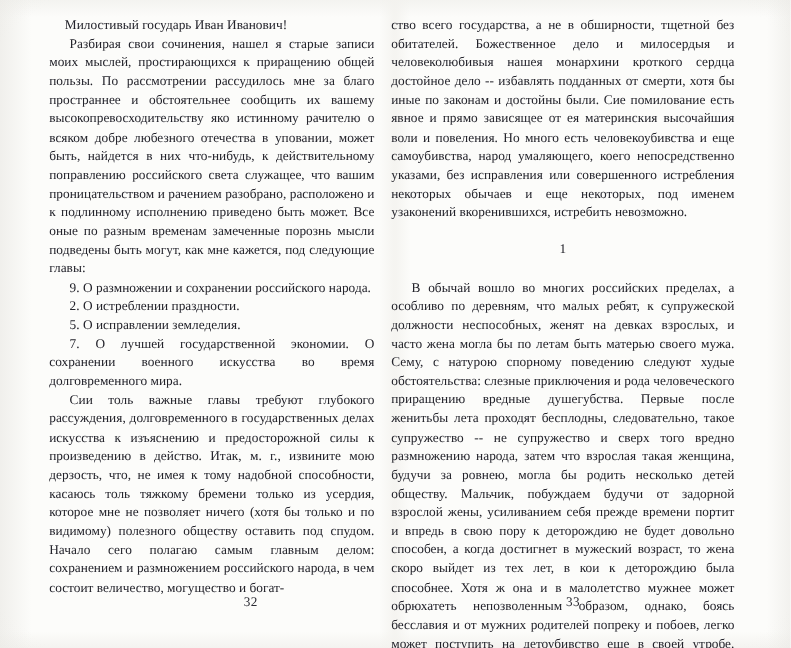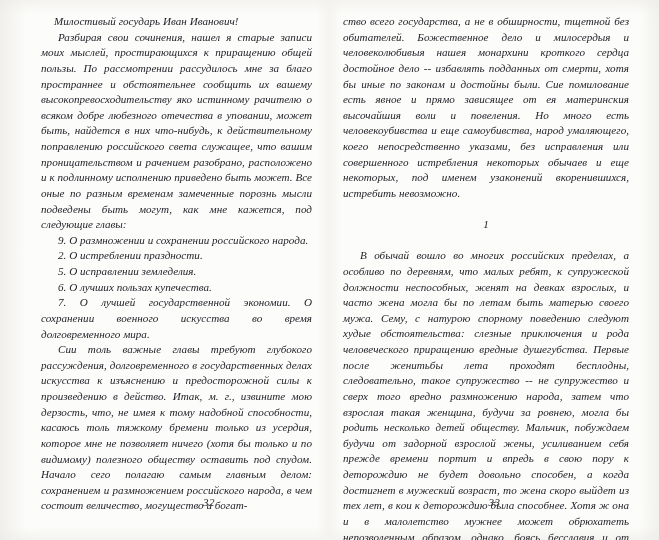--- a/index.html
+++ b/index.html
@@ -41,24 +41,23 @@
        rgba(243,242,238,0.75) 55%,
        rgba(247,246,243,0) 100%);
     pointer-events: none;
   }
 
   .page {
     position: absolute;
     top: 0;
     height: 540px;
     box-sizing: border-box;
-    font-style: italic;
   }
   #page-left  { left: 0px;   width: 330px; padding: 14px 18px 0 41px; }
-  #page-right { left: 330px; width: 329px; padding: 14px 30px 0 13px; }
+  #page-right { left: 313px; width: 329px; padding: 14px 30px 0 13px; }
 
   .textblock {
     color: #23232b;
     font-size: 11.1px;
     line-height: 15.62px;
     text-align: justify;
     text-justify: inter-word;
     letter-spacing: 0.02px;
     -webkit-font-smoothing: antialiased;
   }
@@ -106,21 +105,20 @@
   <div class="page" id="page-left">
     <div class="textblock">
 
       <p class="salutation">Милостивый государь Иван Иванович!</p>
 
       <p class="para">Разбирая свои сочинения, нашел я старые записи моих мыслей, простирающихся к приращению общей пользы. По рассмотрении рассудилось мне за благо пространнее и обстоятельнее сообщить их вашему высокопревосходительству яко истинному рачителю о всяком добре любезного отечества в уповании, может быть, найдется в них что-нибудь, к действительному поправлению российского света служащее, что вашим проницательством и рачением разобрано, расположено и к подлинному исполнению приведено быть может. Все оные по разным временам замеченные порознь мысли подведены быть могут, как мне кажется, под следующие главы:</p>
 
       <p class="list-item">9. О размножении и сохранении российского народа.</p>
       <p class="list-item">2. О истреблении праздности.</p>
       <p class="list-item">5. О исправлении земледелия.</p>
-      <p class="list-item">6. О лучших пользах купечества.</p>
       <p class="list-item">7. О лучшей государственной экономии. О сохранении военного искусства во время долговременного мира.</p>
 
       <p class="para">Сии толь важные главы требуют глубокого рассуждения, долговременного в государственных делах искусства к изъяснению и предосторожной силы к произведению в действо. Итак, м. г., извините мою дерзость, что, не имея к тому надобной способности, касаюсь толь тяжкому бремени только из усердия, которое мне не позволяет ничего (хотя бы только и по видимому) полезного обществу оставить под спудом. Начало сего полагаю самым главным делом: сохранением и размножением российского народа, в чем состоит величество, могущество и богат-</p>
     </div>
 
     <div class="folio">32</div>
   </div>
 
   <div class="page" id="page-right">
     <div class="textblock">

